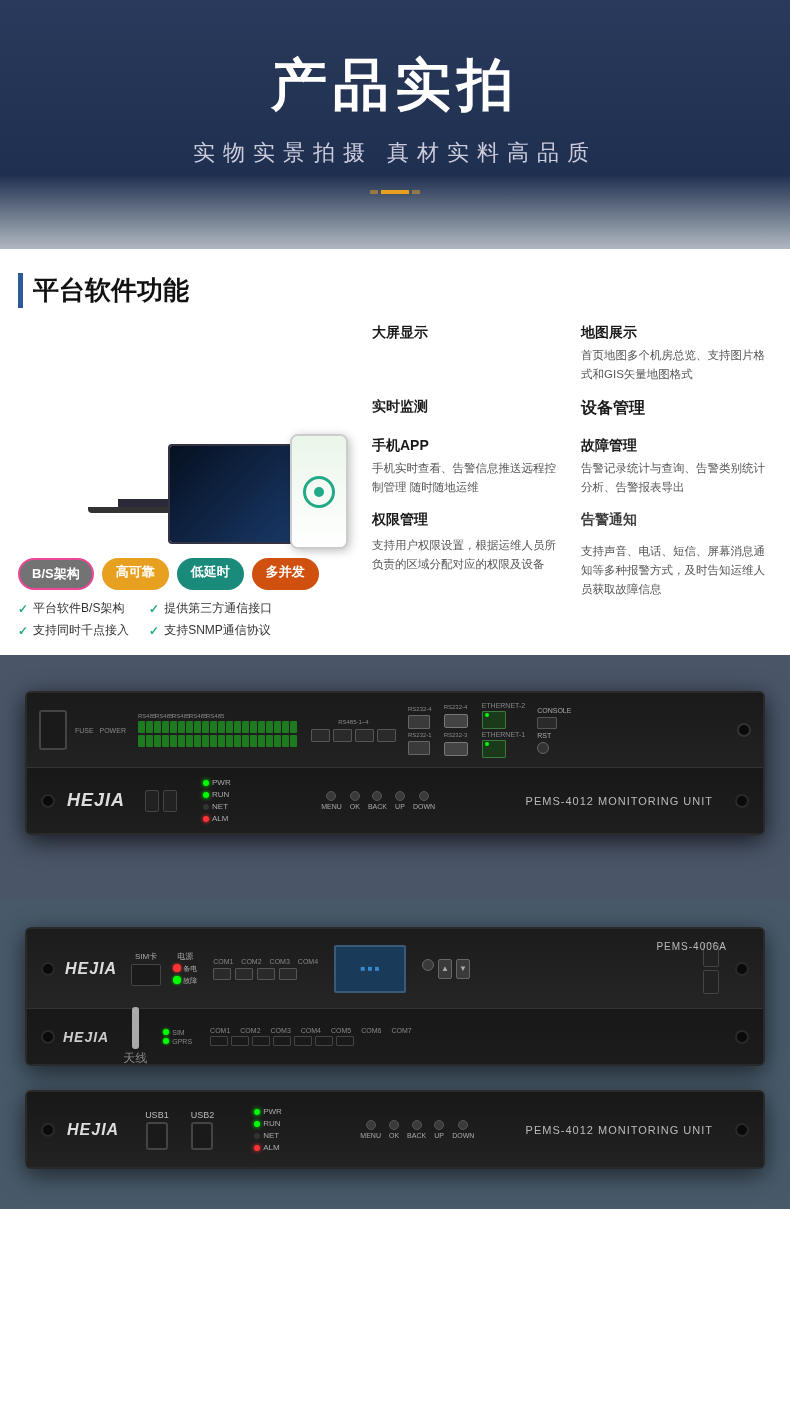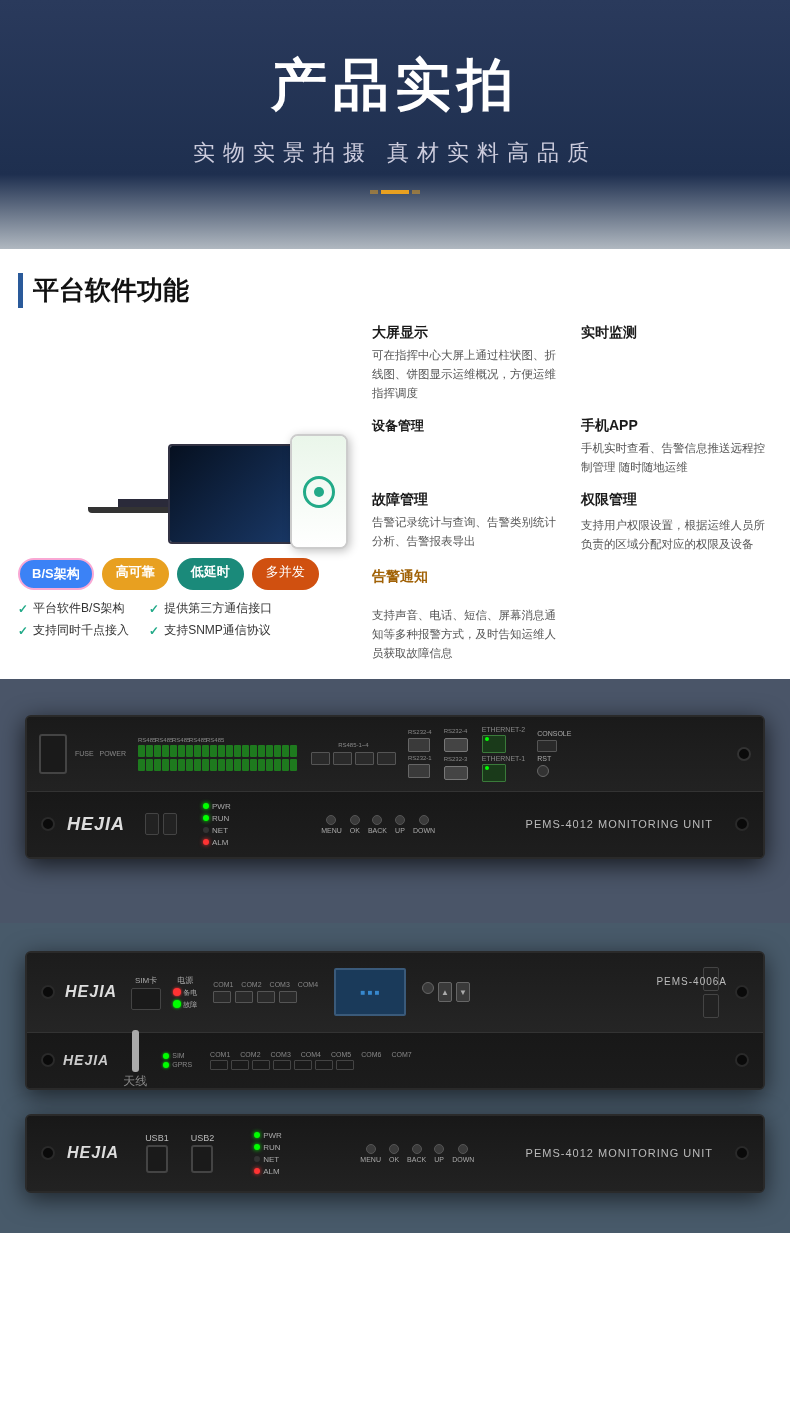--- a/index.html
+++ b/index.html
@@ -44,24 +44,24 @@
         <div style="position:absolute;right:10px;bottom:-5px;width:58px;height:115px;background:#fff;border-radius:8px;border:2px solid #ccc;overflow:hidden;box-shadow:2px 2px 10px rgba(0,0,0,0.25);z-index:3;">
           <div style="width:100%;height:100%;background:linear-gradient(180deg,#eaf6ea,#fff);display:flex;align-items:center;justify-content:center;">
             <div style="width:32px;height:32px;border-radius:50%;border:3px solid #2a8;display:flex;align-items:center;justify-content:center;">
               <div style="width:10px;height:10px;border-radius:50%;background:#2a8;"></div>
             </div>
           </div>
         </div>
       </div>
 
       <div style="display:flex;gap:8px;margin:14px 0 10px;flex-wrap:wrap;">
-        <span style="padding:5px 12px;border-radius:20px;font-size:13px;font-weight:bold;color:#fff;background:#3b82f6;border:2px solid #f9a8d4;">B/S架构</span>
+        <span style="padding:5px 12px;border-radius:20px;font-size:13px;font-weight:bold;color:#fff;background:#737373;border:2px solid #ec4899;">B/S架构</span>
         <span style="padding:5px 14px;border-radius:20px;font-size:13px;font-weight:bold;color:#fff;background:#e8a020;">高可靠</span>
         <span style="padding:5px 14px;border-radius:20px;font-size:13px;font-weight:bold;color:#fff;background:#1a8a7a;">低延时</span>
-        <span style="padding:5px 14px;border-radius:20px;font-size:13px;font-weight:normal;color:#fff;background:#d05010;">多并发</span>
+        <span style="padding:5px 14px;border-radius:20px;font-size:13px;font-weight:bold;color:#fff;background:#d05010;">多并发</span>
       </div>
 
       <div style="display:flex;gap:20px;margin-top:6px;">
         <div>
           <div style="display:flex;align-items:center;gap:5px;font-size:12px;color:#333;margin-bottom:5px;">
             <span style="color:#2a8;font-weight:bold;">✓</span>
             <span>平台软件B/S架构</span>
           </div>
           <div style="display:flex;align-items:center;gap:5px;font-size:12px;color:#333;">
             <span style="color:#2a8;font-weight:bold;">✓</span>
@@ -79,49 +79,52 @@
           </div>
         </div>
       </div>
     </div>
 
     <div style="flex:1;">
       <div style="display:grid;grid-template-columns:1fr 1fr;gap:14px 18px;">
 
         <div>
           <h4 style="font-size:14px;font-weight:bold;color:#1a1a1a;margin-bottom:4px;">大屏显示</h4>
-          <p style="font-size:11.5px;color:#555;line-height:1.65;">可在指挥中心大屏上通过柱状图、折线图、饼图显示运维概况，方便运维指挥调度</p>
-        </div>
-
+        </div>
+
+        <div>
+          <h4 style="font-size:14px;font-weight:bold;color:#1a1a1a;margin-bottom:4px;">地图展示</h4>
+          <p style="font-size:11.5px;color:#555;line-height:1.65;">首页地图多个机房总览、支持图片格式和GIS矢量地图格式</p>
+        </div>
 
         <div>
           <h4 style="font-size:14px;font-weight:bold;color:#1a1a1a;margin-bottom:4px;">实时监测</h4>
         </div>
 
         <div>
-          <h4 style="font-size:13px;font-weight:bold;color:#1a1a1a;margin-bottom:4px;">设备管理</h4>
+          <h4 style="font-size:16px;font-weight:bold;color:#1a1a1a;margin-bottom:4px;">设备管理</h4>
         </div>
 
         <div>
           <h4 style="font-size:14px;font-weight:bold;color:#1a1a1a;margin-bottom:4px;">手机APP</h4>
           <p style="font-size:11.5px;color:#555;line-height:1.65;">手机实时查看、告警信息推送远程控制管理 随时随地运维</p>
         </div>
 
         <div>
           <h4 style="font-size:14px;font-weight:bold;color:#1a1a1a;margin-bottom:4px;">故障管理</h4>
           <p style="font-size:11.5px;color:#555;line-height:1.65;">告警记录统计与查询、告警类别统计分析、告警报表导出</p>
         </div>
 
         <div>
           <h4 style="font-size:14px;font-weight:bold;color:#1a1a1a;margin-bottom:4px;">权限管理</h4>
           <p style="font-size:11.5px;color:#555;line-height:1.65;margin-top:7px;">支持用户权限设置，根据运维人员所负责的区域分配对应的权限及设备</p>
         </div>
 
         <div>
-          <h4 style="font-size:14px;font-weight:bold;color:#a16207;margin-bottom:20px;">告警通知</h4>
+          <h4 style="font-size:14px;font-weight:bold;color:#404040;margin-bottom:13px;">告警通知</h4>
           <p style="font-size:11.5px;color:#555;line-height:1.65;">支持声音、电话、短信、屏幕消息通知等多种报警方式，及时告知运维人员获取故障信息</p>
         </div>
       </div>
     </div>
   </div>
 
 </section>
 
 <section style="background:#4a5568;padding:36px 25px 36px;">
 
@@ -349,21 +352,21 @@
         <div style="width:14px;height:20px;background:#3a3a3a;border:1px solid #666;border-radius:2px;display:flex;align-items:center;justify-content:center;">
           <span style="color:#aaa;font-size:8px;">▼</span>
         </div>
       </div>
 
       <div style="display:flex;flex-direction:column;gap:3px;margin-left:auto;">
         <div style="width:16px;height:24px;background:#222;border:1px solid #444;border-radius:2px;"></div>
         <div style="width:16px;height:24px;background:#222;border:1px solid #444;border-radius:2px;"></div>
       </div>
 
-      <div style="font-size:10px;color:#bbb;letter-spacing:1px;font-family:Arial,sans-serif;position:absolute;right:36px;top:23px;">PEMS-4006A</div>
+      <div style="font-size:10px;color:#bbb;letter-spacing:1px;font-family:Arial,sans-serif;position:absolute;right:36px;top:12px;">PEMS-4006A</div>
 
       <div style="width:14px;height:14px;border-radius:50%;background:#0a0a0a;border:2px solid #2a2a2a;margin-left:6px;"></div>
     </div>
 
     <div style="height:55px;background:linear-gradient(180deg,#181818,#1c1c1c);display:flex;align-items:center;padding:0 14px;gap:8px;position:relative;">
 
       <div style="width:14px;height:14px;border-radius:50%;background:#0a0a0a;border:2px solid #2a2a2a;flex-shrink:0;"></div>
 
       <div style="font-size:14px;font-weight:900;font-style:italic;color:#ccc;letter-spacing:1px;font-family:Arial,sans-serif;flex-shrink:0;">HEJIA</div>
 

